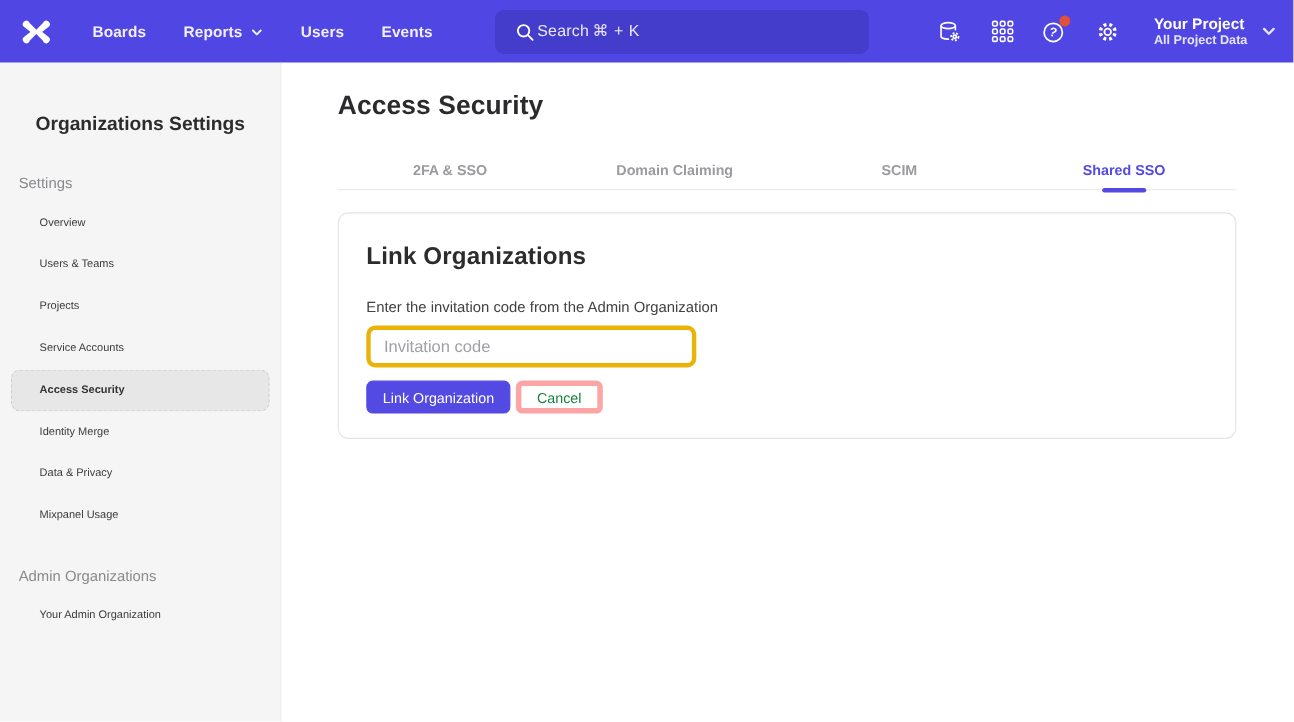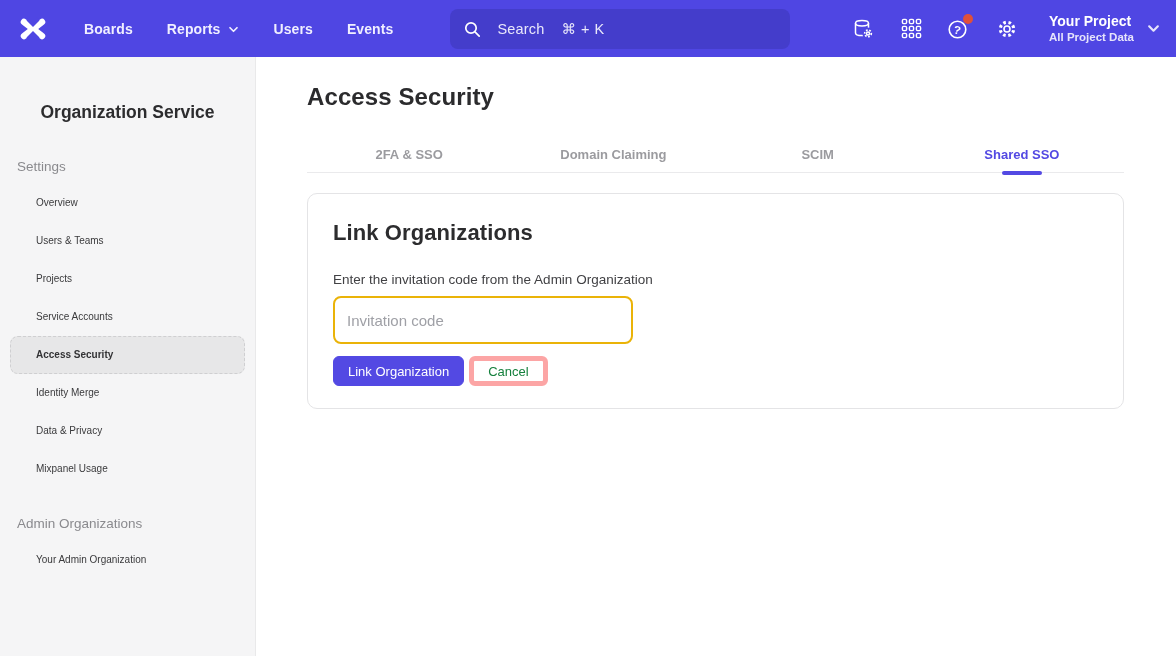--- a/index.html
+++ b/index.html
@@ -24,22 +24,22 @@
   .nav-item {
     padding: 0 17px; font-size: 14px; font-weight: 700; letter-spacing: 0.1px;
     color: #f0efff; cursor: pointer; display: flex; align-items: center; gap: 8px;
     height: 57px;
   }
   .nav-item .chev { margin-top: 2px; }
 
   .search-box {
     margin-left: 40px; width: 340px; height: 40px;
     background: #443DCB; border-radius: 8px;
-    display: flex; align-items: center; gap: 15px;
-    padding: 0 12px; cursor: text; flex: 0 0 auto;
+    display: flex; align-items: center; gap: 1px;
+    padding: 0 17px; cursor: text; flex: 0 0 auto;
   }
   .search-box .stext { font-size: 14.5px; color: #e9e8fb; letter-spacing: 0.2px; }
   .search-box .skey  { font-size: 14.5px; color: #e9e8fb; margin-left: 2px; letter-spacing: 0.5px; }
 
   .nav-right { margin-left: auto; display: flex; align-items: center; }
   .icon-btn {
     width: 24px; height: 24px; margin-left: 24px; position: relative;
     display: flex; align-items: center; justify-content: center; cursor: pointer;
   }
   .icon-btn:first-child { margin-left: 0; }
@@ -107,22 +107,22 @@
   }
 
   .card {
     width: 817px; margin-top: 20px;
     border: 1px solid #e4e4e6; border-radius: 10px; background: #ffffff;
     padding: 26px 25px 22px 25px;
   }
   .card-title { font-size: 22px; font-weight: 700; color: #2c2c2e; line-height: 26px; letter-spacing: 0.1px; }
   .field-label { margin-top: 26px; font-size: 13.5px; color: #414144; line-height: 16px; }
   .invite-input {
-    margin-top: 8px; display: block; width: 300px; height: 48px;
-    border: 2px solid #eab308; border-radius: 8px; outline: none;
+    margin-top: 8px; display: block; width: 300px; height: 38px;
+    border: 4px solid #eab308; border-radius: 8px; outline: none;
     padding: 0 12px; font-size: 15px; color: #ec4899;
     font-family: "Liberation Sans", sans-serif; background: #fff;
   }
   .invite-input::placeholder { color: #9fa0a6; }
   .btn-row { margin-top: 12px; display: flex; align-items: center; gap: 5px; }
   .btn {
     height: 30px; border-radius: 6px; font-size: 13px; font-weight: 400;
     font-family: "Liberation Sans", sans-serif; cursor: pointer; padding: 0 14px;
     display: inline-flex; align-items: center; justify-content: center;
   }
@@ -215,21 +215,21 @@
         <svg class="chev" width="13" height="9" viewBox="0 0 12 8" fill="none" stroke="#e6e4fb" stroke-width="2" stroke-linecap="round" stroke-linejoin="round">
             <polyline points="2,2 6,6 10,2"></polyline>
           </svg>
       </div>
     </div>
   </header>
 
   <div class="layout">
 
     <aside class="sidebar">
-      <div class="sidebar-title">Organization Service</div>
+      <div class="sidebar-title">Organizations Settings</div>
 
       <div class="section-label">Settings</div>
       <ul class="side-list">
         <li class="side-item">Overview</li>
         <li class="side-item">Users &amp; Teams</li>
         <li class="side-item">Projects</li>
         <li class="side-item">Service Accounts</li>
         <li class="side-item active">Access Security</li>
         <li class="side-item">Identity Merge</li>
         <li class="side-item">Data &amp; Privacy</li>

